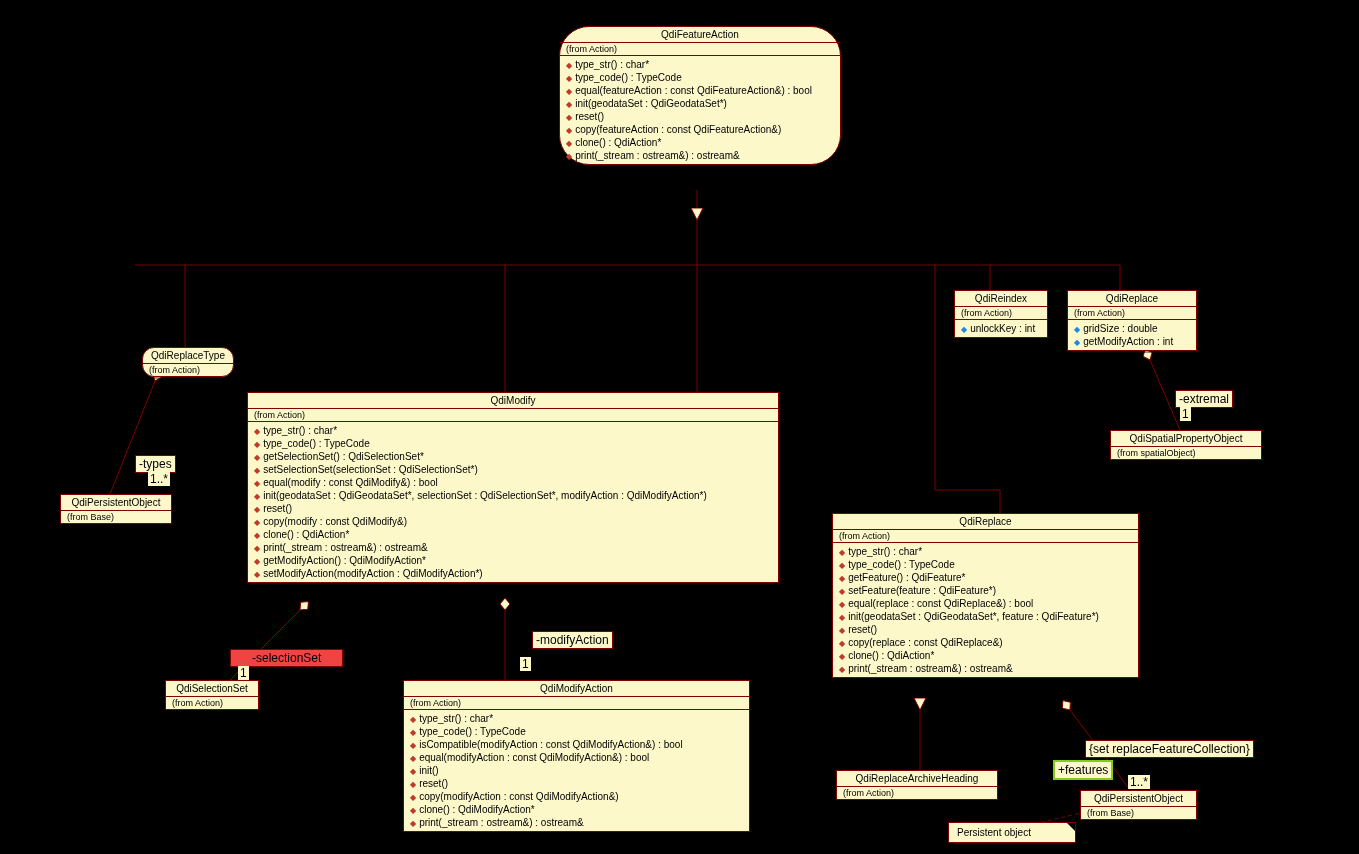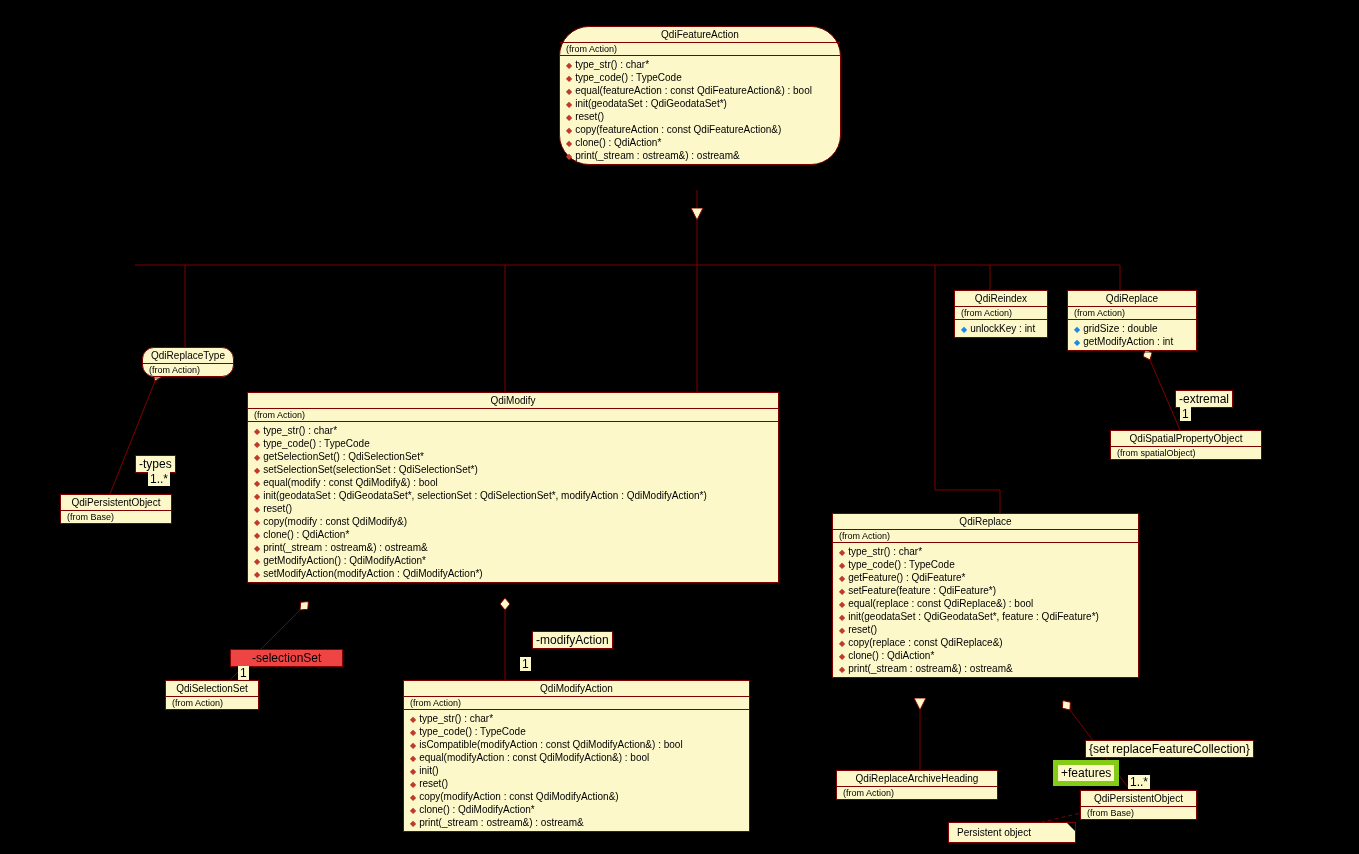--- a/index.html
+++ b/index.html
@@ -233,15 +233,15 @@
 </div>
 
 <div class="lbl" style="left:135px; top:455px; background:#fcf8ca; padding:1px 3px; border:1px solid #800000;">-types</div>
 <div class="lbl" style="left:148px; top:472px; background:#fcf8ca; padding:0 2px;">1..*</div>
 <div class="lbl" style="left:230px; top:649px; background:#ef4444; padding:1px 21px; border:1px solid #800000;">-selectionSet</div>
 <div class="lbl" style="left:238px; top:666px; background:#fcf8ca; padding:0 2px;">1</div>
 <div class="lbl" style="left:532px; top:631px; background:#fcf8ca; padding:1px 3px; border:1px solid #800000;">-modifyAction</div>
 <div class="lbl" style="left:520px; top:657px; background:#fcf8ca; padding:0 2px;">1</div>
 <div class="lbl" style="left:1175px; top:390px; background:#fcf8ca; padding:1px 3px; border:1px solid #800000;">-extremal</div>
 <div class="lbl" style="left:1180px; top:407px; background:#fcf8ca; padding:0 2px;">1</div>
-<div class="lbl" style="left:1053px; top:760px; background:#fcf8ca; padding:1px 3px; border:5px solid #84cc16;">+features</div>
+<div class="lbl" style="left:1053px; top:760px; background:#fcf8ca; padding:1px 3px; border:2px solid #84cc16;">+features</div>
 <div class="lbl" style="left:1128px; top:775px; background:#fcf8ca; padding:0 2px;">1..*</div>
 <div class="lbl" style="left:1085px; top:740px; background:#fcf8ca; padding:1px 3px; border:1px solid #800000;">{set replaceFeatureCollection}</div>
 
 </body></html>

